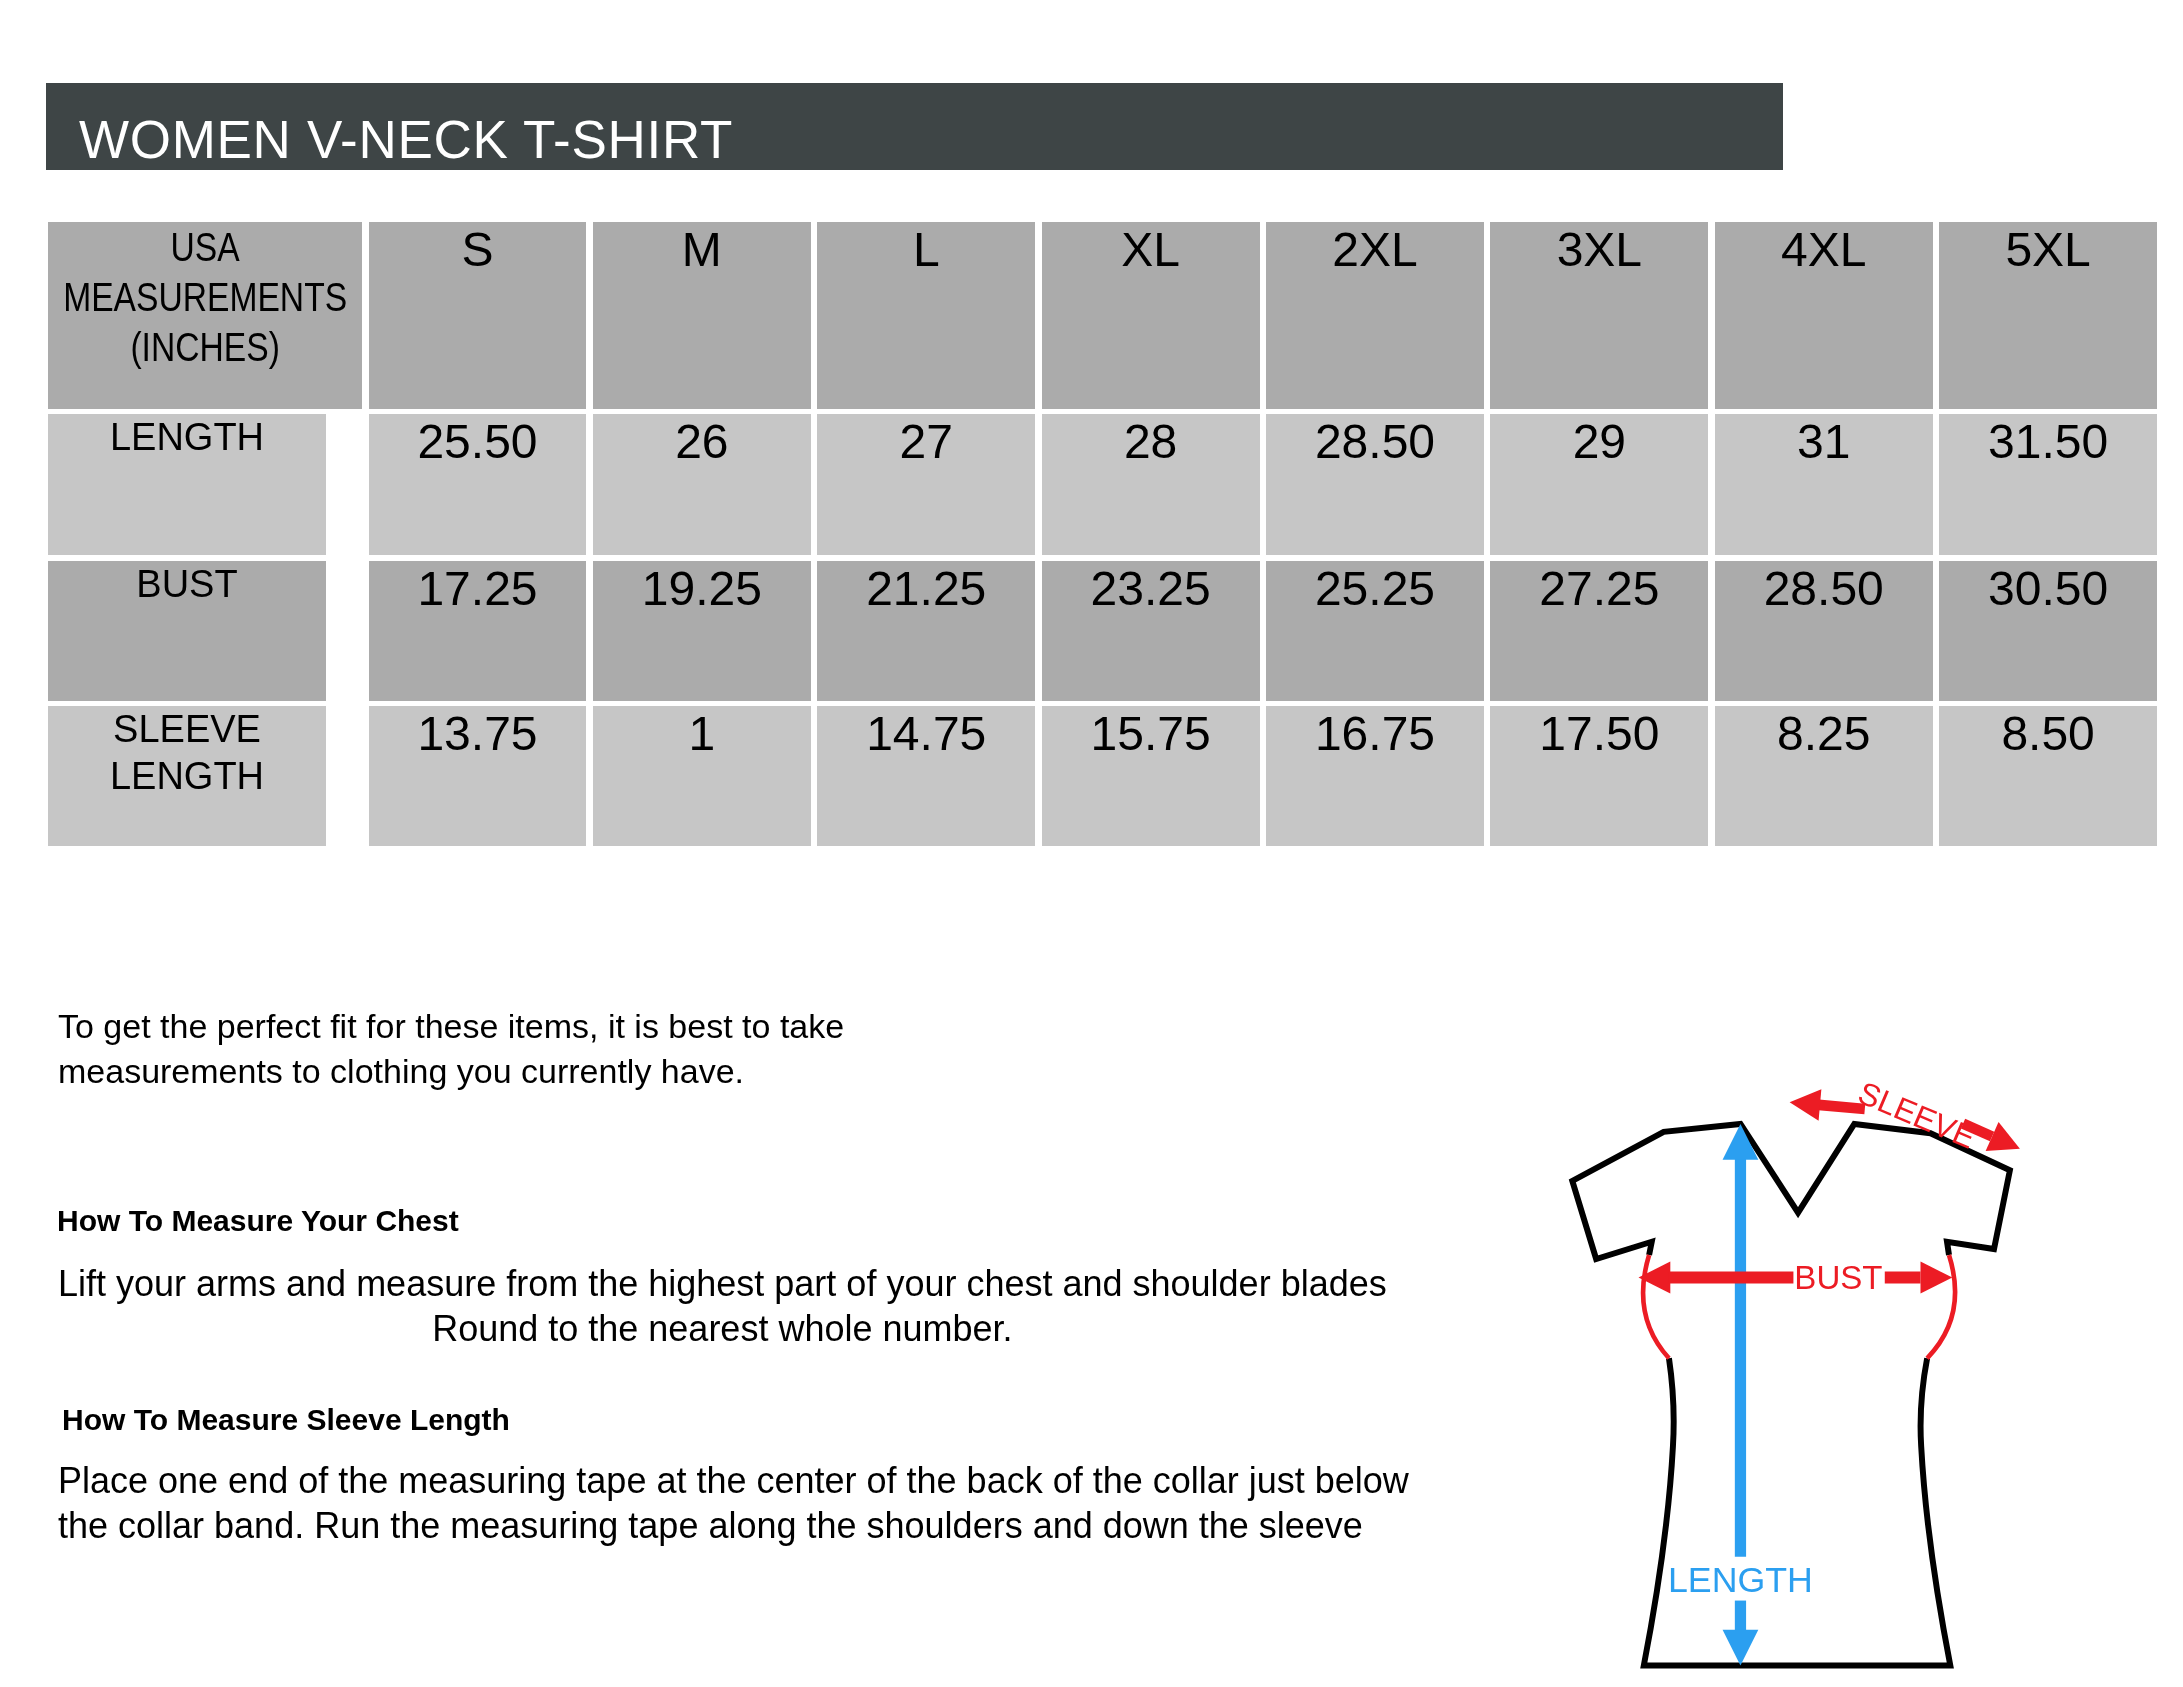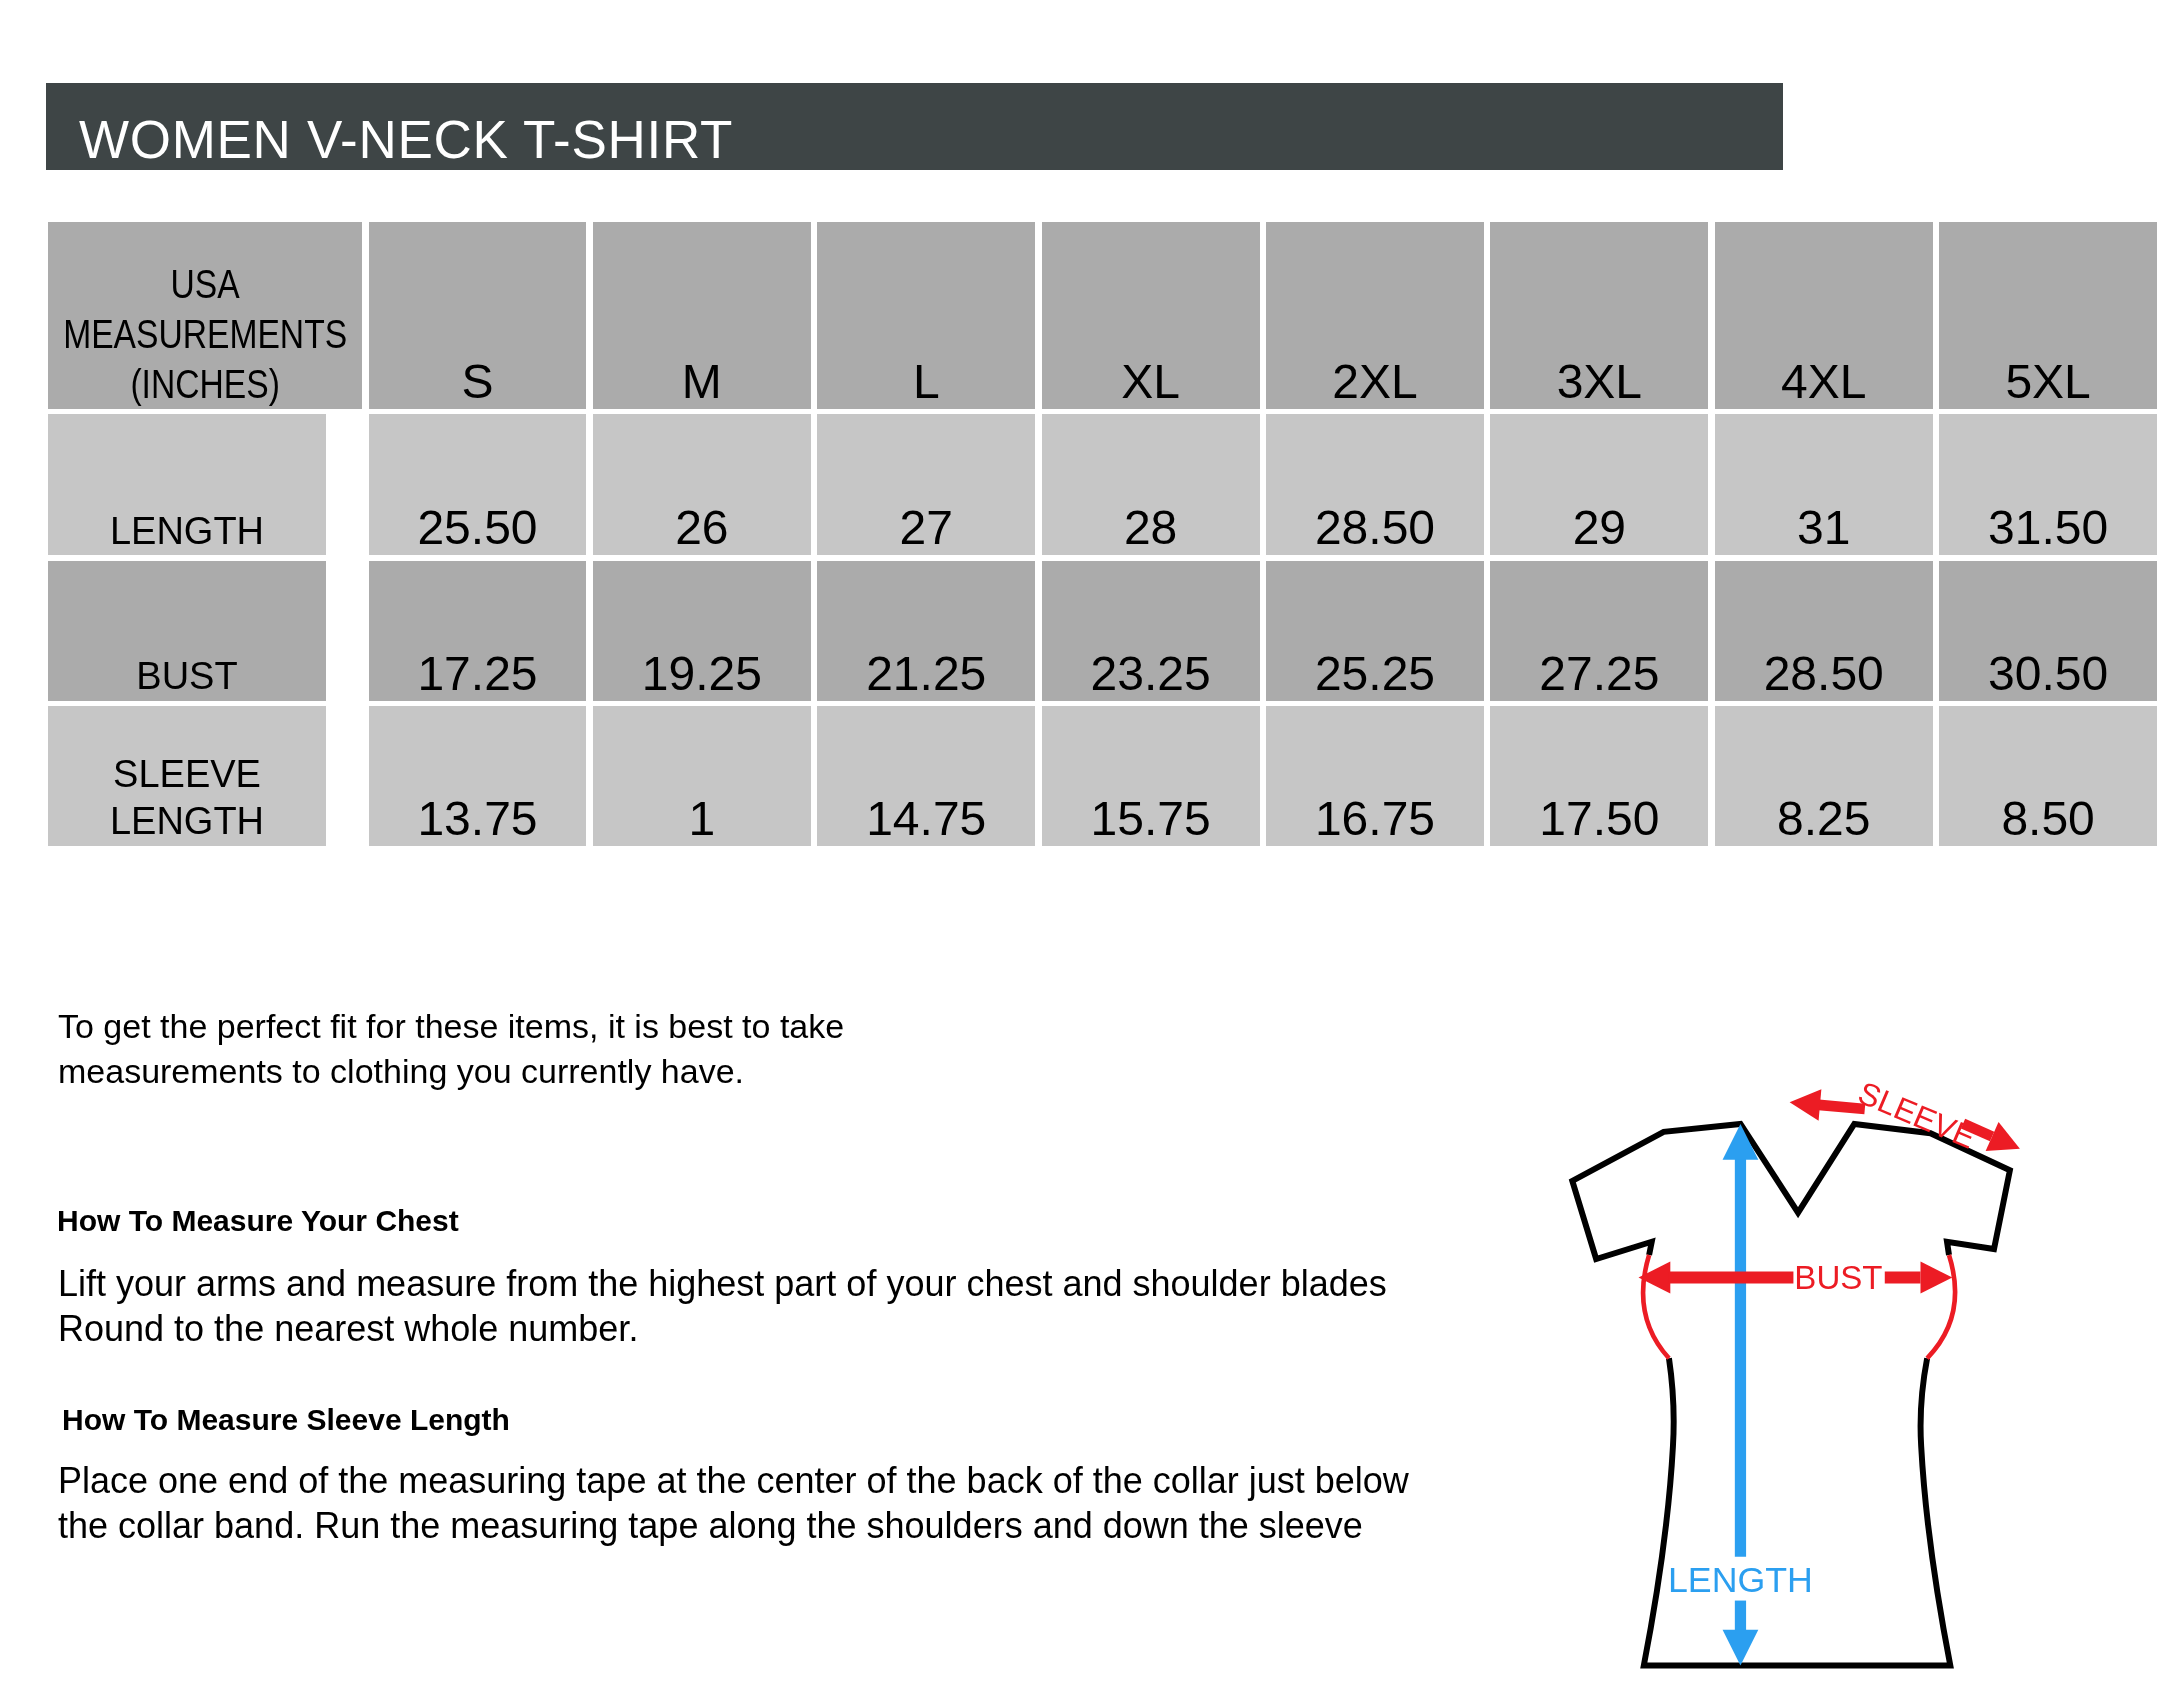--- a/index.html
+++ b/index.html
@@ -16,37 +16,37 @@
   }
 
   
   .size-table{
     position:absolute; left:48px; top:222px; width:2109px;
     display:grid;
     grid-template-columns:314px repeat(8, 1fr);
     grid-template-rows:187px 141px 140px 140px;
     column-gap:6.6px; row-gap:5.3px;
   }
-  .cell{ display:flex; flex-direction:column; align-items:center; justify-content:flex-end; text-align:center; }
+  .cell{ display:flex; flex-direction:column; align-items:center; justify-content:flex-start; text-align:center; }
   .dark{ background:#ABABAB; }
   .light{ background:#C6C6C6; }
   .corner-label{ font-size:41px; line-height:1.22; transform:scaleX(0.82); transform-origin:center; white-space:nowrap; }
   .corner-label span{ display:block; }
   .size-head{ font-size:48px; }
   .row-label{ font-size:38px; line-height:1.25; max-width:278px; }
   .value{ font-size:48px; }
 
   
   .intro{ position:absolute; left:58px; top:1004px; font-size:34px; line-height:45px; }
   .intro .line{ display:block; }
   .sec-heading{ position:absolute; font-size:30px; font-weight:bold; white-space:nowrap; }
   .sec-body{ position:absolute; font-size:36px; line-height:45px; }
   .sec-body .line{ display:block; }
   #h-chest{ left:57px; top:1204px; }
-  #p-chest{ left:58px; top:1261px; }
+  #p-chest{ left:58px; top:1261px;text-align:center; }
   #h-sleeve{ left:62px; top:1403px; }
   #p-sleeve{ left:58px; top:1458px; }
 
   
   .diagram{ position:absolute; left:1522px; top:1059px; width:662px; height:629px; }
   .diagram svg{ width:100%; height:100%; }
   .svg-label{ font-family:"Liberation Sans", sans-serif; }
 </style>
 </head>
 <body>

